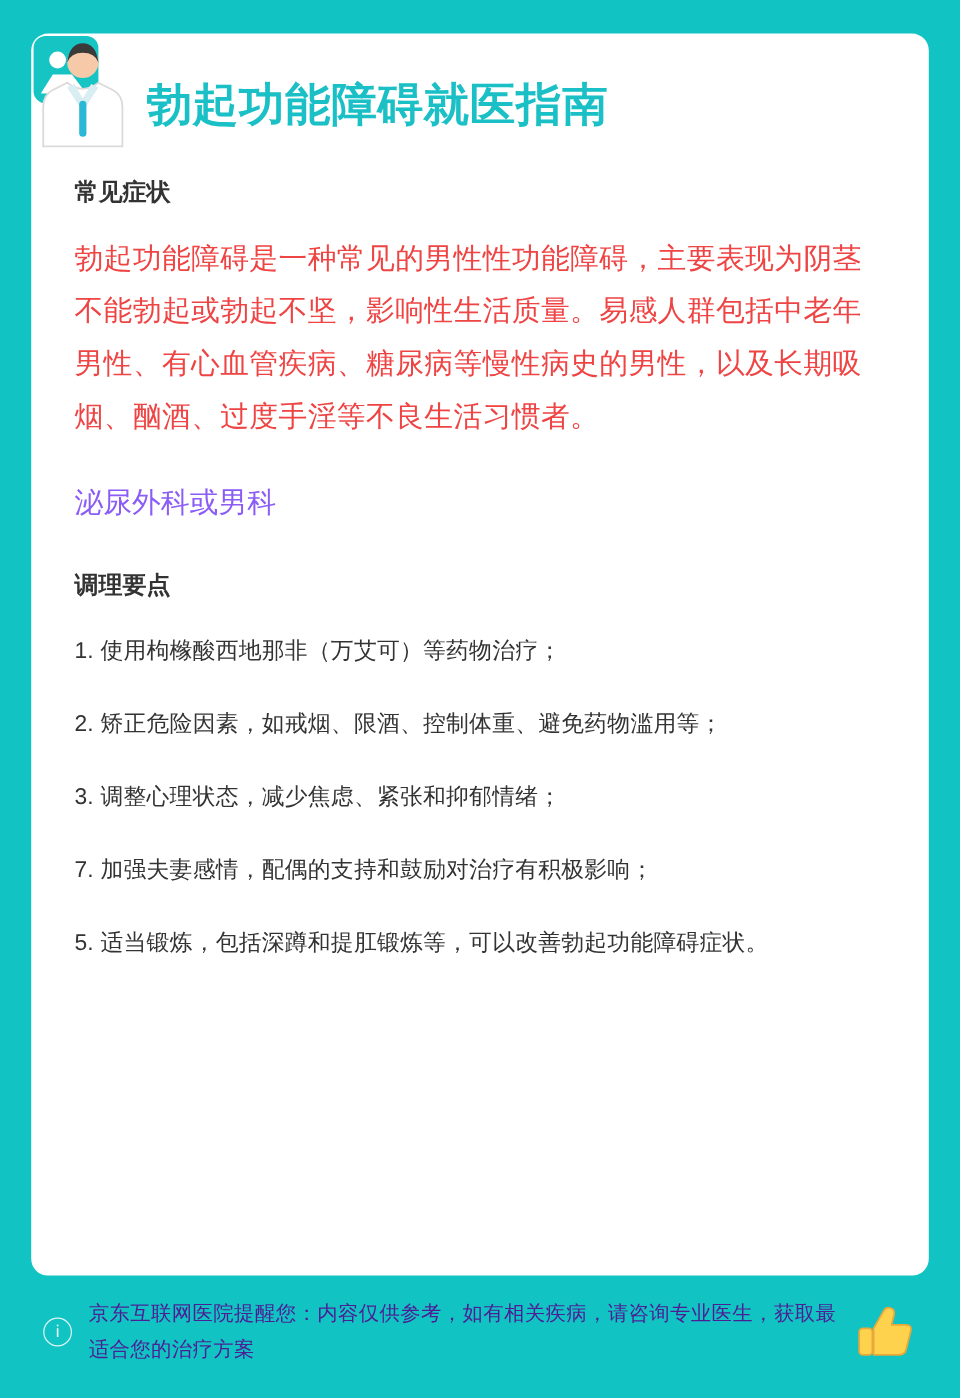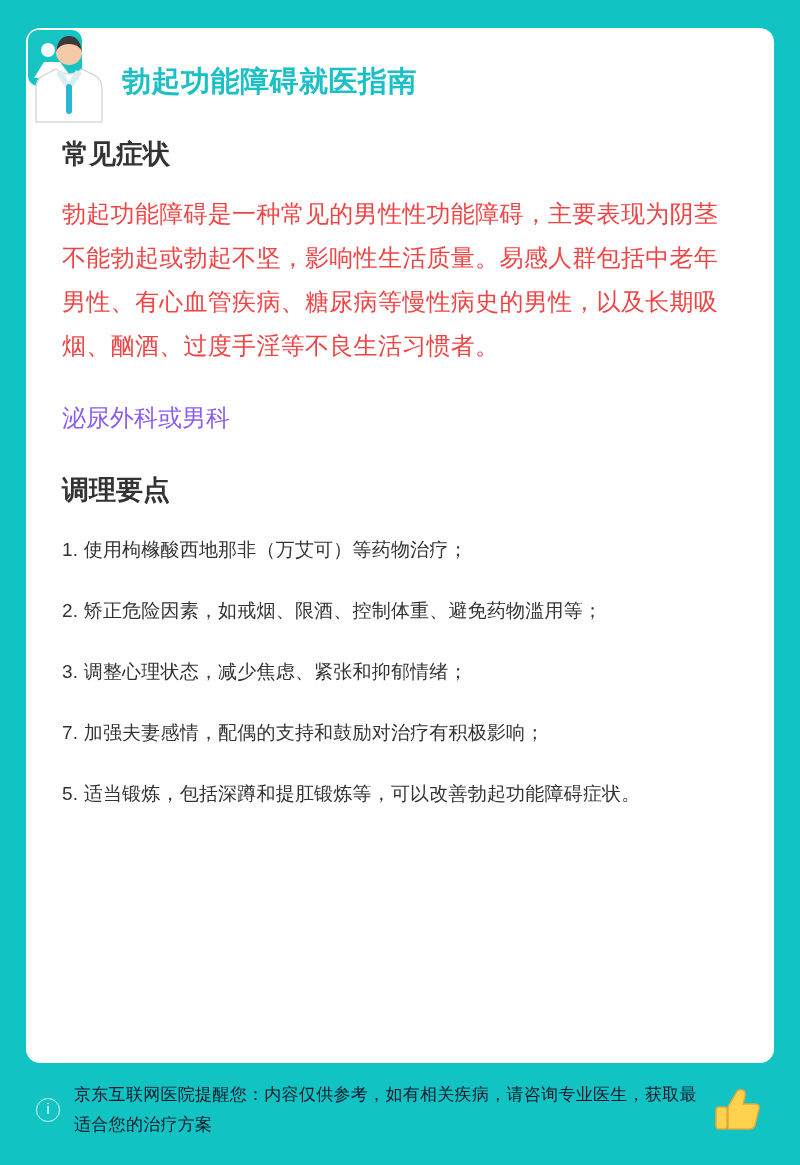--- a/index.html
+++ b/index.html
@@ -29,28 +29,28 @@
     min-height: 1035px;
   }
   .doctor-icon {
     position: absolute;
     left: 0px;
     top: 0px;
     width: 84px;
     height: 110px;
   }
   .title {
-    font-size: 29px;
+    font-size: 38px;
     font-weight: bold;
     color: #1AC0C6;
     margin: 0 0 34px 60px;
     letter-spacing: 0.5px;
   }
   h2.section-title {
-    font-size: 27px;
+    font-size: 20px;
     font-weight: bold;
     color: #333333;
     margin: 0 0 20px 0;
   }
   .body-text {
     font-size: 24px;
     line-height: 44px;
     color: #ef4444;
     margin: 0 0 30px 0;
     letter-spacing: 0.3px;
@@ -93,21 +93,21 @@
     color: rgba(255,255,255,0.95);
     font-size: 14px;
     line-height: 21px;
     text-align: center;
     margin-right: 14px;
   }
   .footer-text {
     flex: 1 1 auto;
     font-size: 17px;
     line-height: 30px;
-    color: #0f172a;
+    color: #4c1d95;
     letter-spacing: 0.3px;
   }
   .thumb {
     flex: 0 0 auto;
     width: 54px;
     height: 54px;
     margin-left: 10px;
     position: relative;
   }
 </style>

